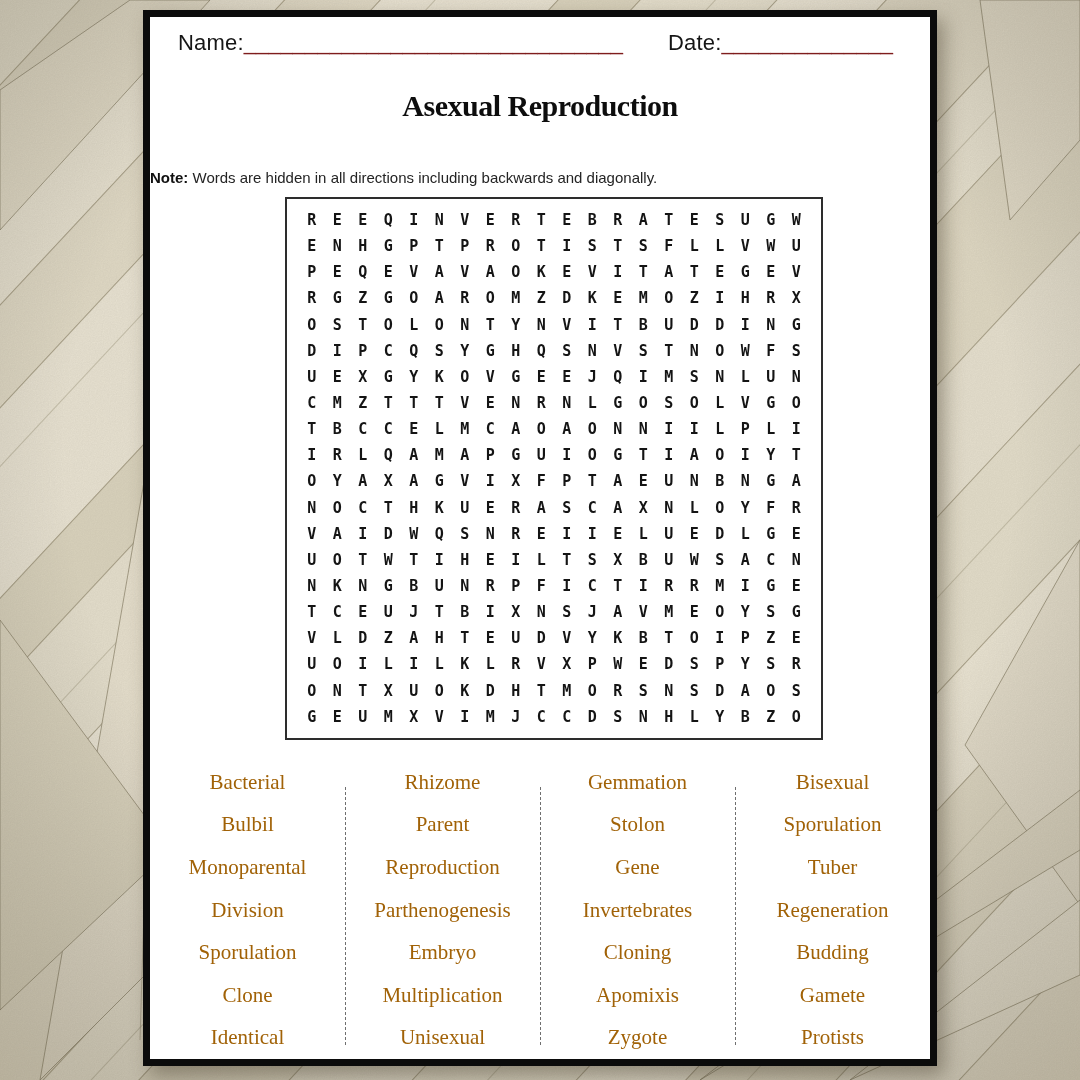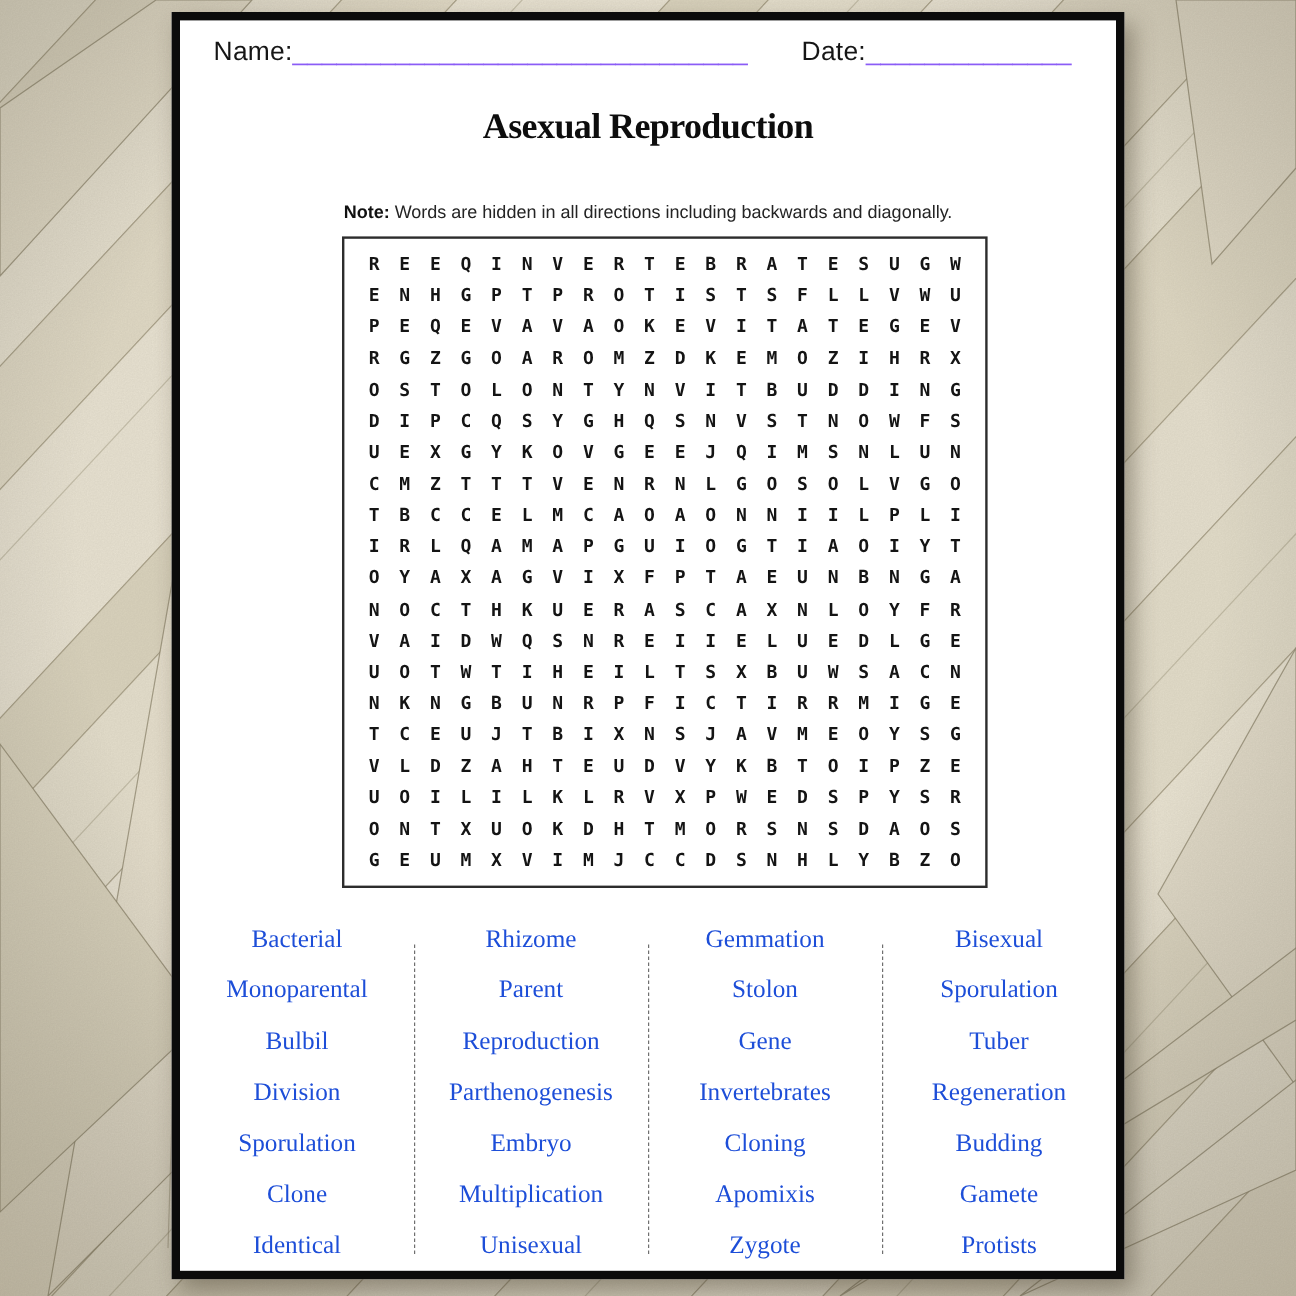--- a/index.html
+++ b/index.html
@@ -13,29 +13,29 @@
     position:absolute;left:143px;top:10px;width:794px;height:1056px;
     box-sizing:border-box;border:7px solid #0b0b0b;background:#ffffff;
     z-index:1;
     box-shadow:7px 9px 18px rgba(70,62,45,.45);
   }
   
   .name-group{position:absolute;top:13px;left:28px;white-space:nowrap;
     font-size:22px;color:#161616;letter-spacing:.2px;}
   .date-group{position:absolute;top:13px;left:518px;white-space:nowrap;
     font-size:22px;color:#161616;letter-spacing:.2px;}
-  .blank-line{letter-spacing:0;color:#8b5cf6;margin-top:24px;}
+  .blank-line{letter-spacing:0;color:#7f1d1d;margin-top:24px;}
   
   .title{
     position:absolute;top:72px;left:0;width:100%;text-align:center;
     font-family:"Liberation Serif", serif;font-weight:bold;
     font-size:30px;color:#0d0d0d;letter-spacing:-0.5px;line-height:1.1;
   }
   
-  .note{position:absolute;top:152px;left:0;width:100%;text-align:center;
+  .note{position:absolute;top:152px;left:0;width:100%;
     font-size:15px;color:#242424;}
   .note b{font-weight:bold;color:#111;}
   
   .grid-box{
     position:absolute;top:180px;left:135px;width:538px;height:543px;
     box-sizing:border-box;border:2px solid #2d2d2d;background:#fff;
     padding:8px 12px;
   }
   .ws-grid{
     display:grid;width:100%;height:100%;
@@ -48,21 +48,21 @@
     font-size:15px;color:#141414;
   }
   
   .word-list{
     position:absolute;top:744px;left:0;width:100%;
     display:grid;grid-template-columns:repeat(4,1fr);
   }
   .word-col{display:grid;grid-auto-rows:42.6px;}
   .word{
     display:flex;align-items:center;justify-content:center;
-    font-family:"Liberation Serif", serif;font-size:21px;color:#1d4ed8;
+    font-family:"Liberation Serif", serif;font-size:21px;color:#a16207;
   }
   .col-sep{
     position:absolute;top:770px;height:258px;width:0;
     border-left:1px dashed #6f6f6f;
   }
   .sep1{left:195px;} .sep2{left:390px;} .sep3{left:585px;}
 </style>
 </head>
 <body>
 
@@ -542,22 +542,22 @@
         <span class="cell">Y</span>
         <span class="cell">B</span>
         <span class="cell">Z</span>
         <span class="cell">O</span>
       </div>
   </div>
 
   <div class="word-list">
     <div class="word-col">
         <div class="word">Bacterial</div>
+        <div class="word">Bulbil</div>
         <div class="word">Monoparental</div>
-        <div class="word">Bulbil</div>
         <div class="word">Division</div>
         <div class="word">Sporulation</div>
         <div class="word">Clone</div>
         <div class="word">Identical</div>
       </div>
     <div class="word-col">
         <div class="word">Rhizome</div>
         <div class="word">Parent</div>
         <div class="word">Reproduction</div>
         <div class="word">Parthenogenesis</div>

